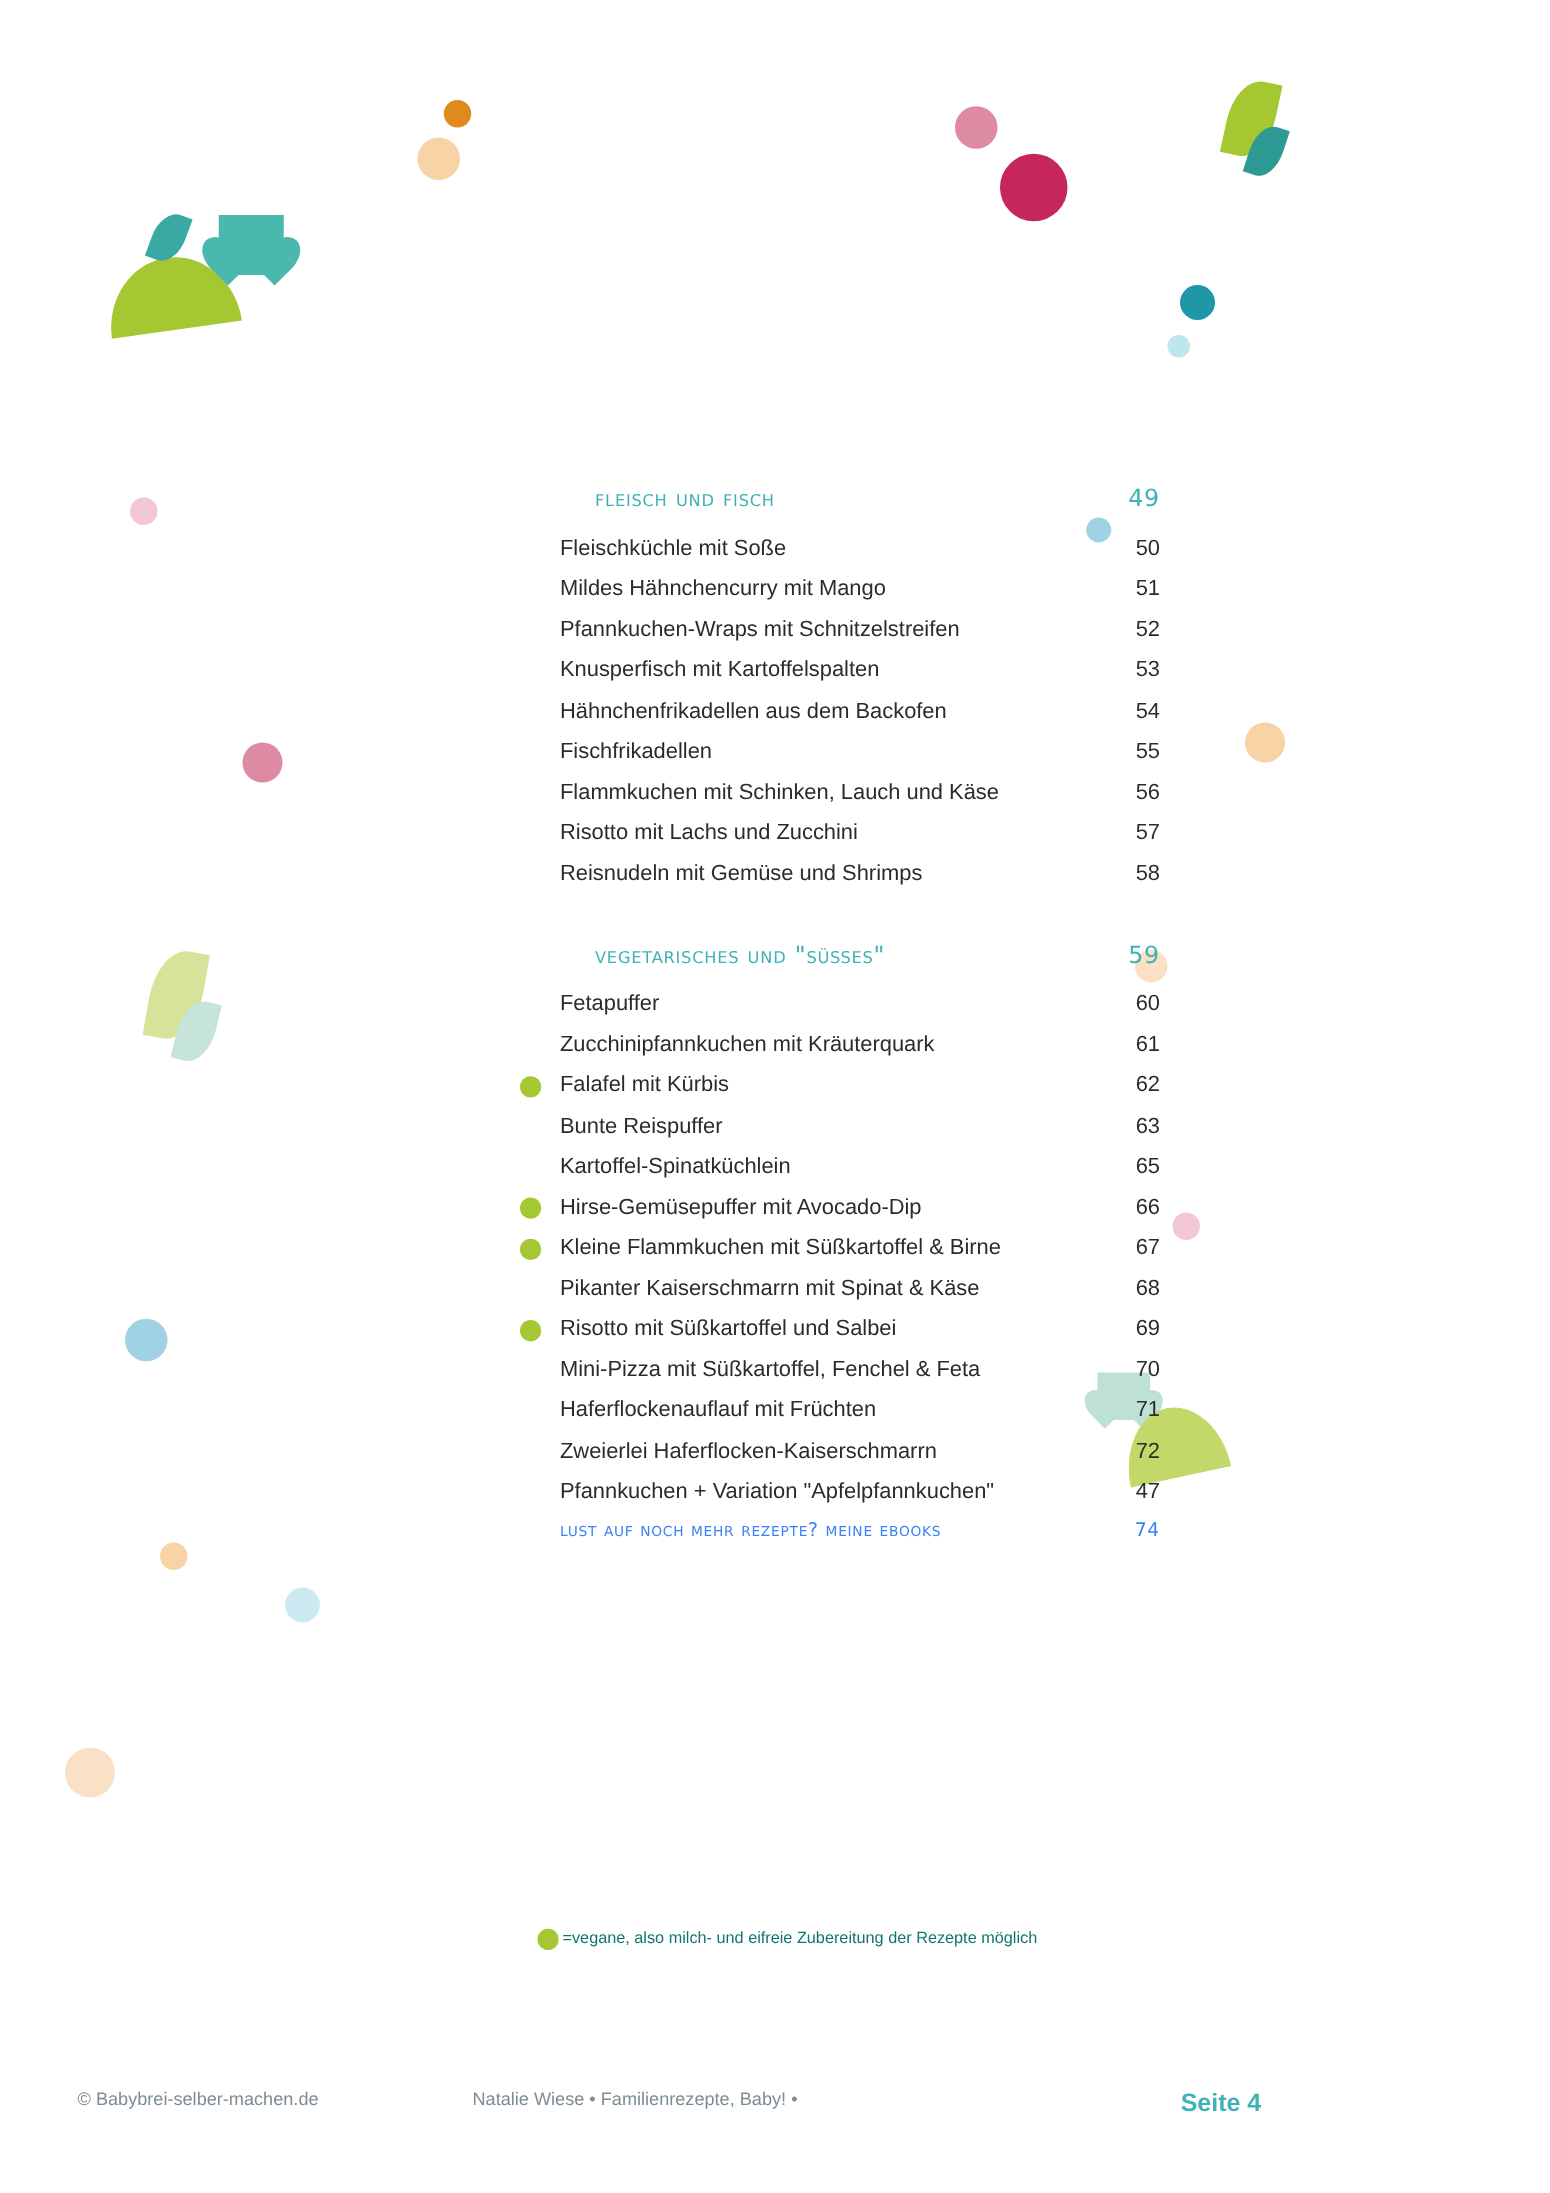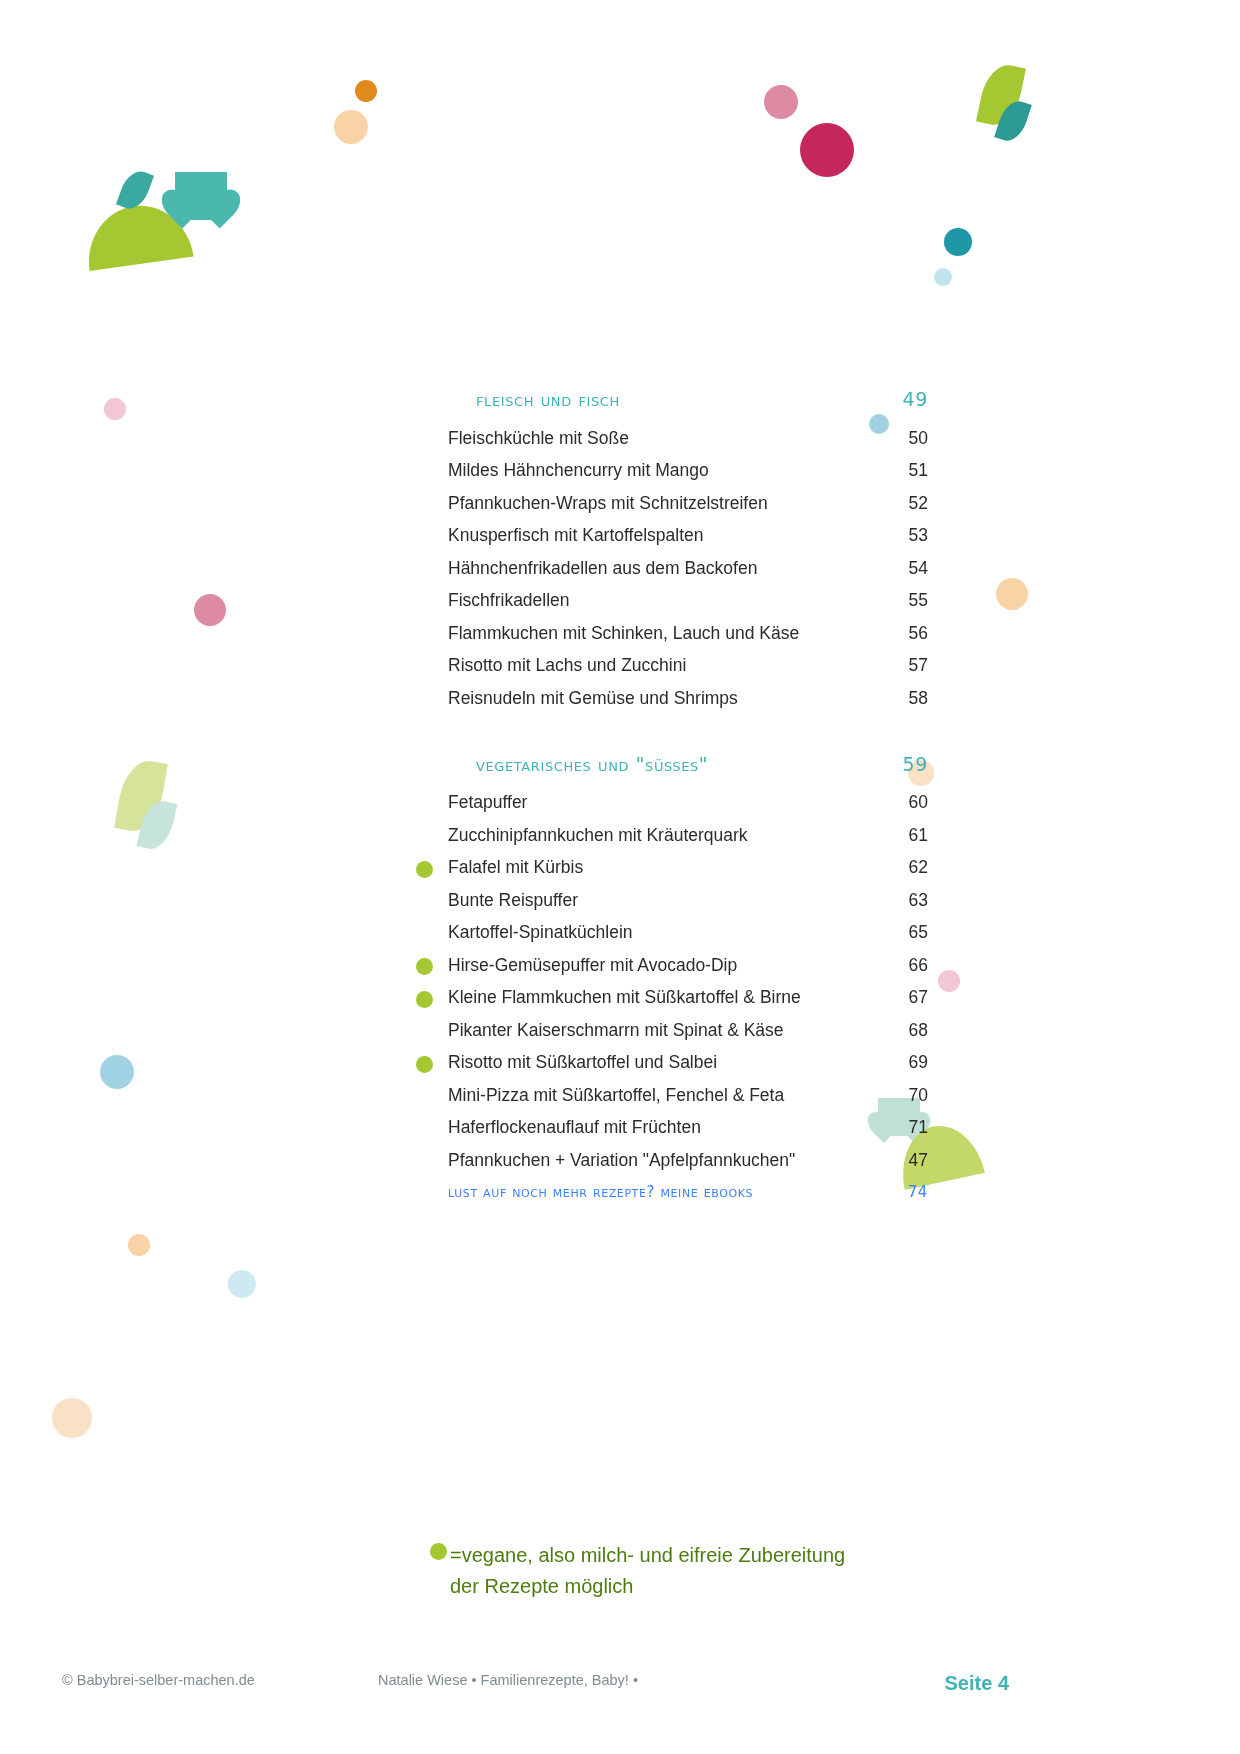--- a/index.html
+++ b/index.html
@@ -134,22 +134,22 @@
   }
 
   
   .legend {
     position: absolute;
     left: 430px;
     top: 1540px;
     width: 420px;
     display: flex;
     align-items: flex-start;
-    font-size: 20px;
-    color: #4d7c0f;
+    font-size: 13px;
+    color: #0f766e;
     line-height: 1.55;
   }
   .legend .vegan-dot {
     margin-top: 3px;
     margin-right: 3px;
     flex: 0 0 auto;
   }
 
   
   .footer {
@@ -340,20 +340,25 @@
       <span class="title">Mini-Pizza mit Süßkartoffel, Fenchel &amp; Feta</span>
       <span class="page">70</span>
     </div>
     <div class="row">
       <span class="bullet-slot"></span>
       <span class="title">Haferflockenauflauf mit Früchten</span>
       <span class="page">71</span>
     </div>
     <div class="row">
       <span class="bullet-slot"></span>
+      <span class="title">Zweierlei Haferflocken-Kaiserschmarrn</span>
+      <span class="page">72</span>
+    </div>
+    <div class="row">
+      <span class="bullet-slot"></span>
       <span class="title">Pfannkuchen + Variation "Apfelpfannkuchen"</span>
       <span class="page">47</span>
     </div>
   </div>
 
   <div class="ebooks">
     <span class="sec-title">Lust auf noch mehr Rezepte? Meine eBooks</span>
     <span class="sec-page">74</span>
   </div>
 </div>

